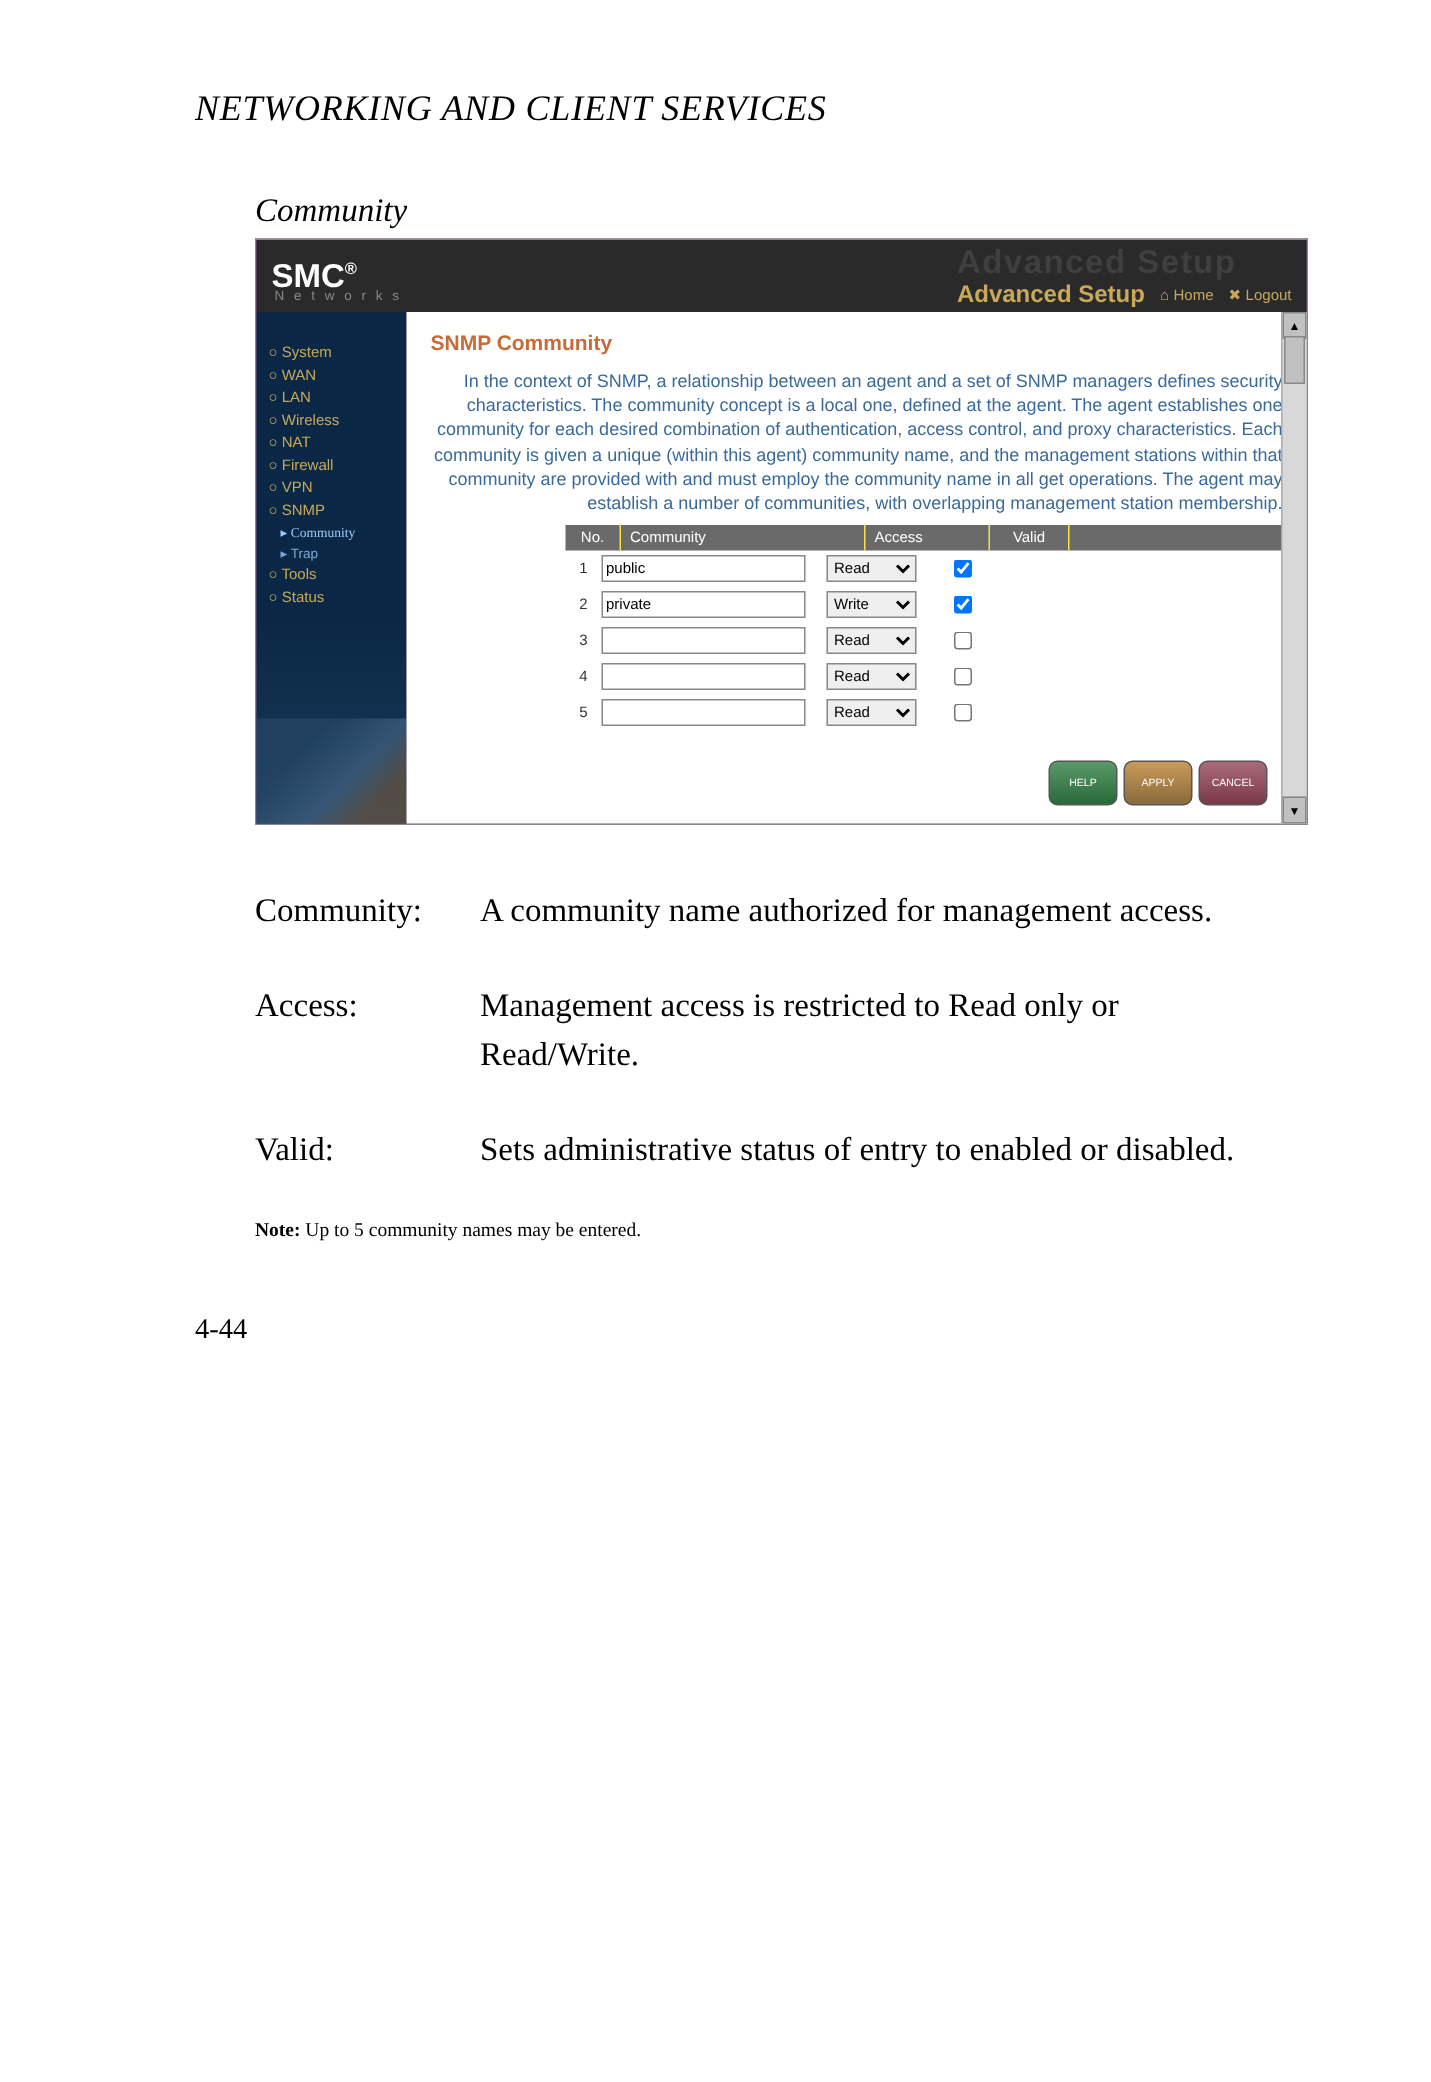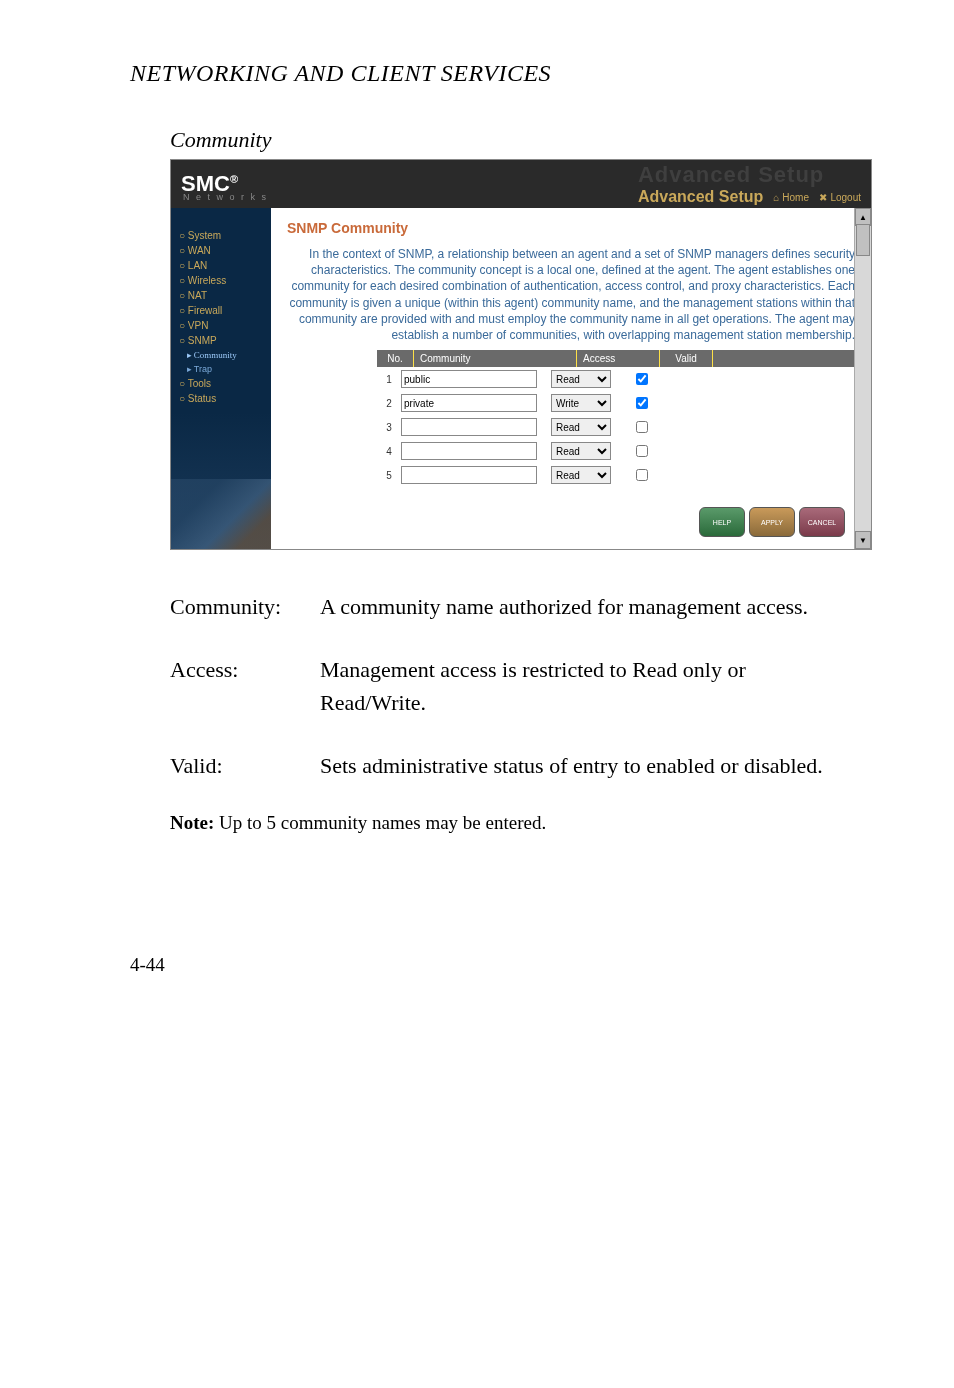--- a/index.html
+++ b/index.html
@@ -240,27 +240,27 @@
     }
     .def-term {
       width: 150px;
       flex-shrink: 0;
     }
     .def-desc {
       flex: 1;
     }
     .note-line {
       margin: 10px 0 0 40px;
-      font-size: 19px;
+      font-size: 13px;
     }
     .note-label {
       font-weight: bold;
     }
     .page-num {
-      margin-top: 120px;
+      margin-top: 48px;
       font-size: 19px;
     }
   </style>
 </head>
 <body>
 
 <div class="page">
 
   <div class="doc-title">NETWORKING AND CLIENT SERVICES</div>
 

